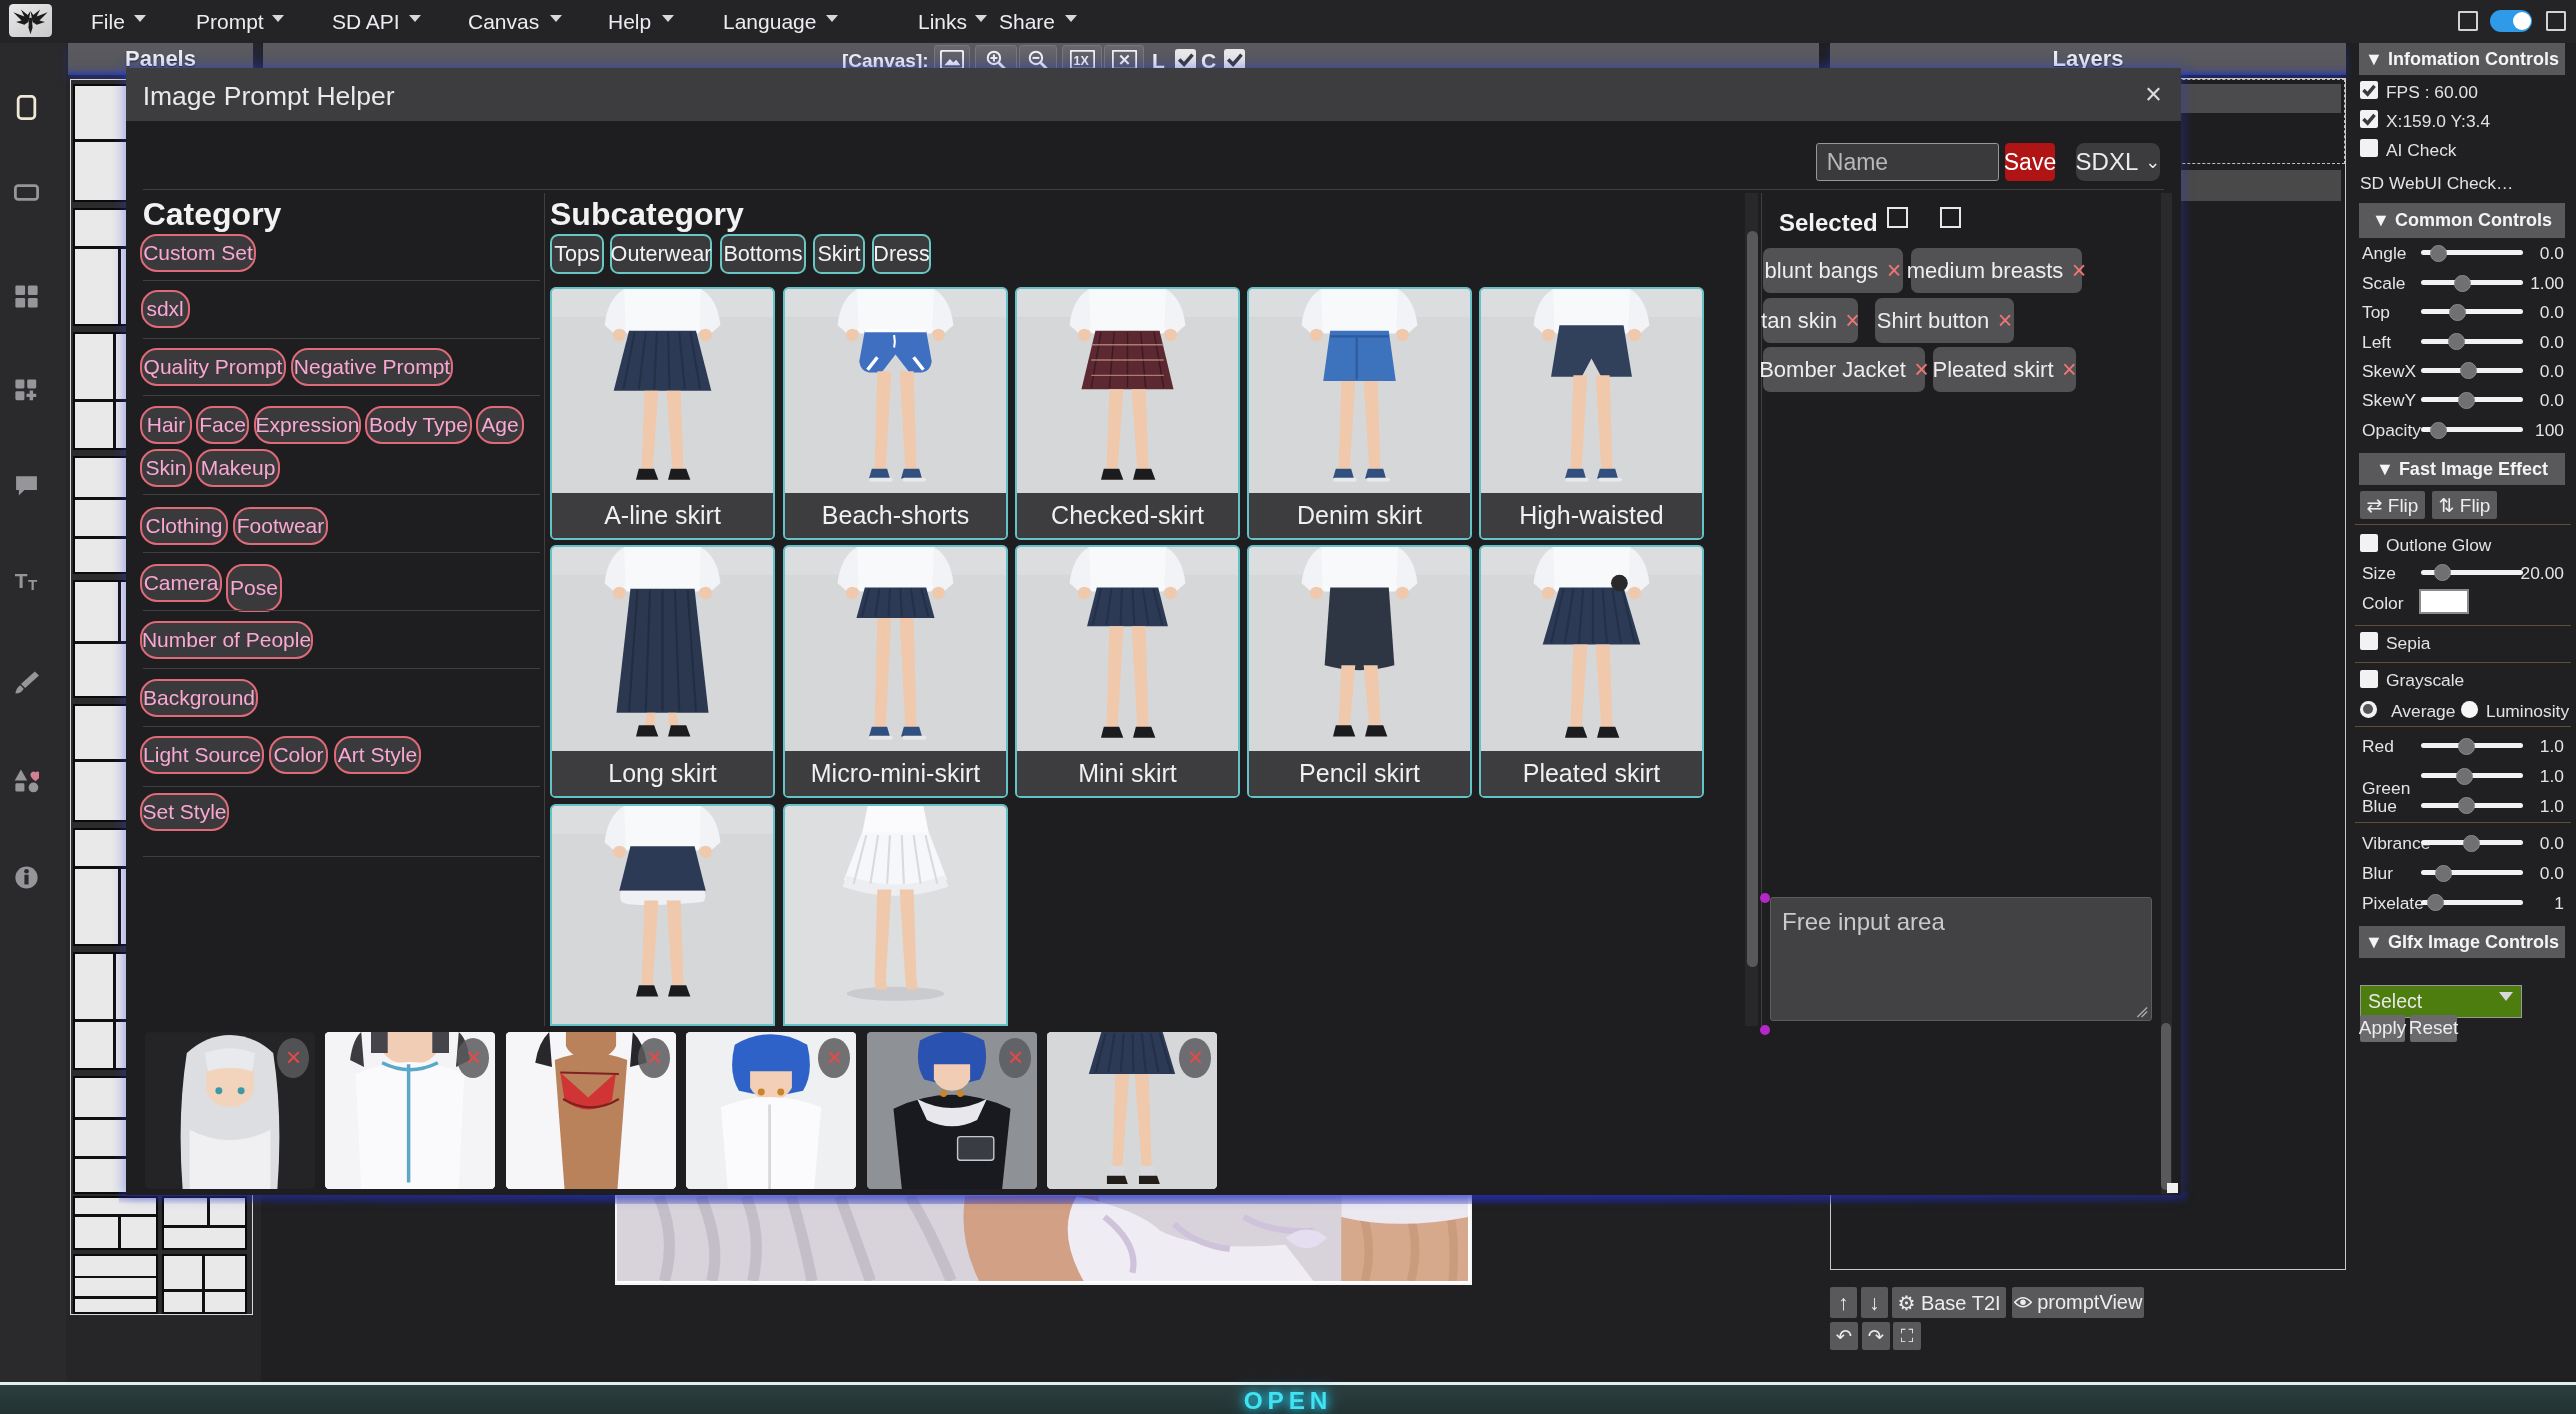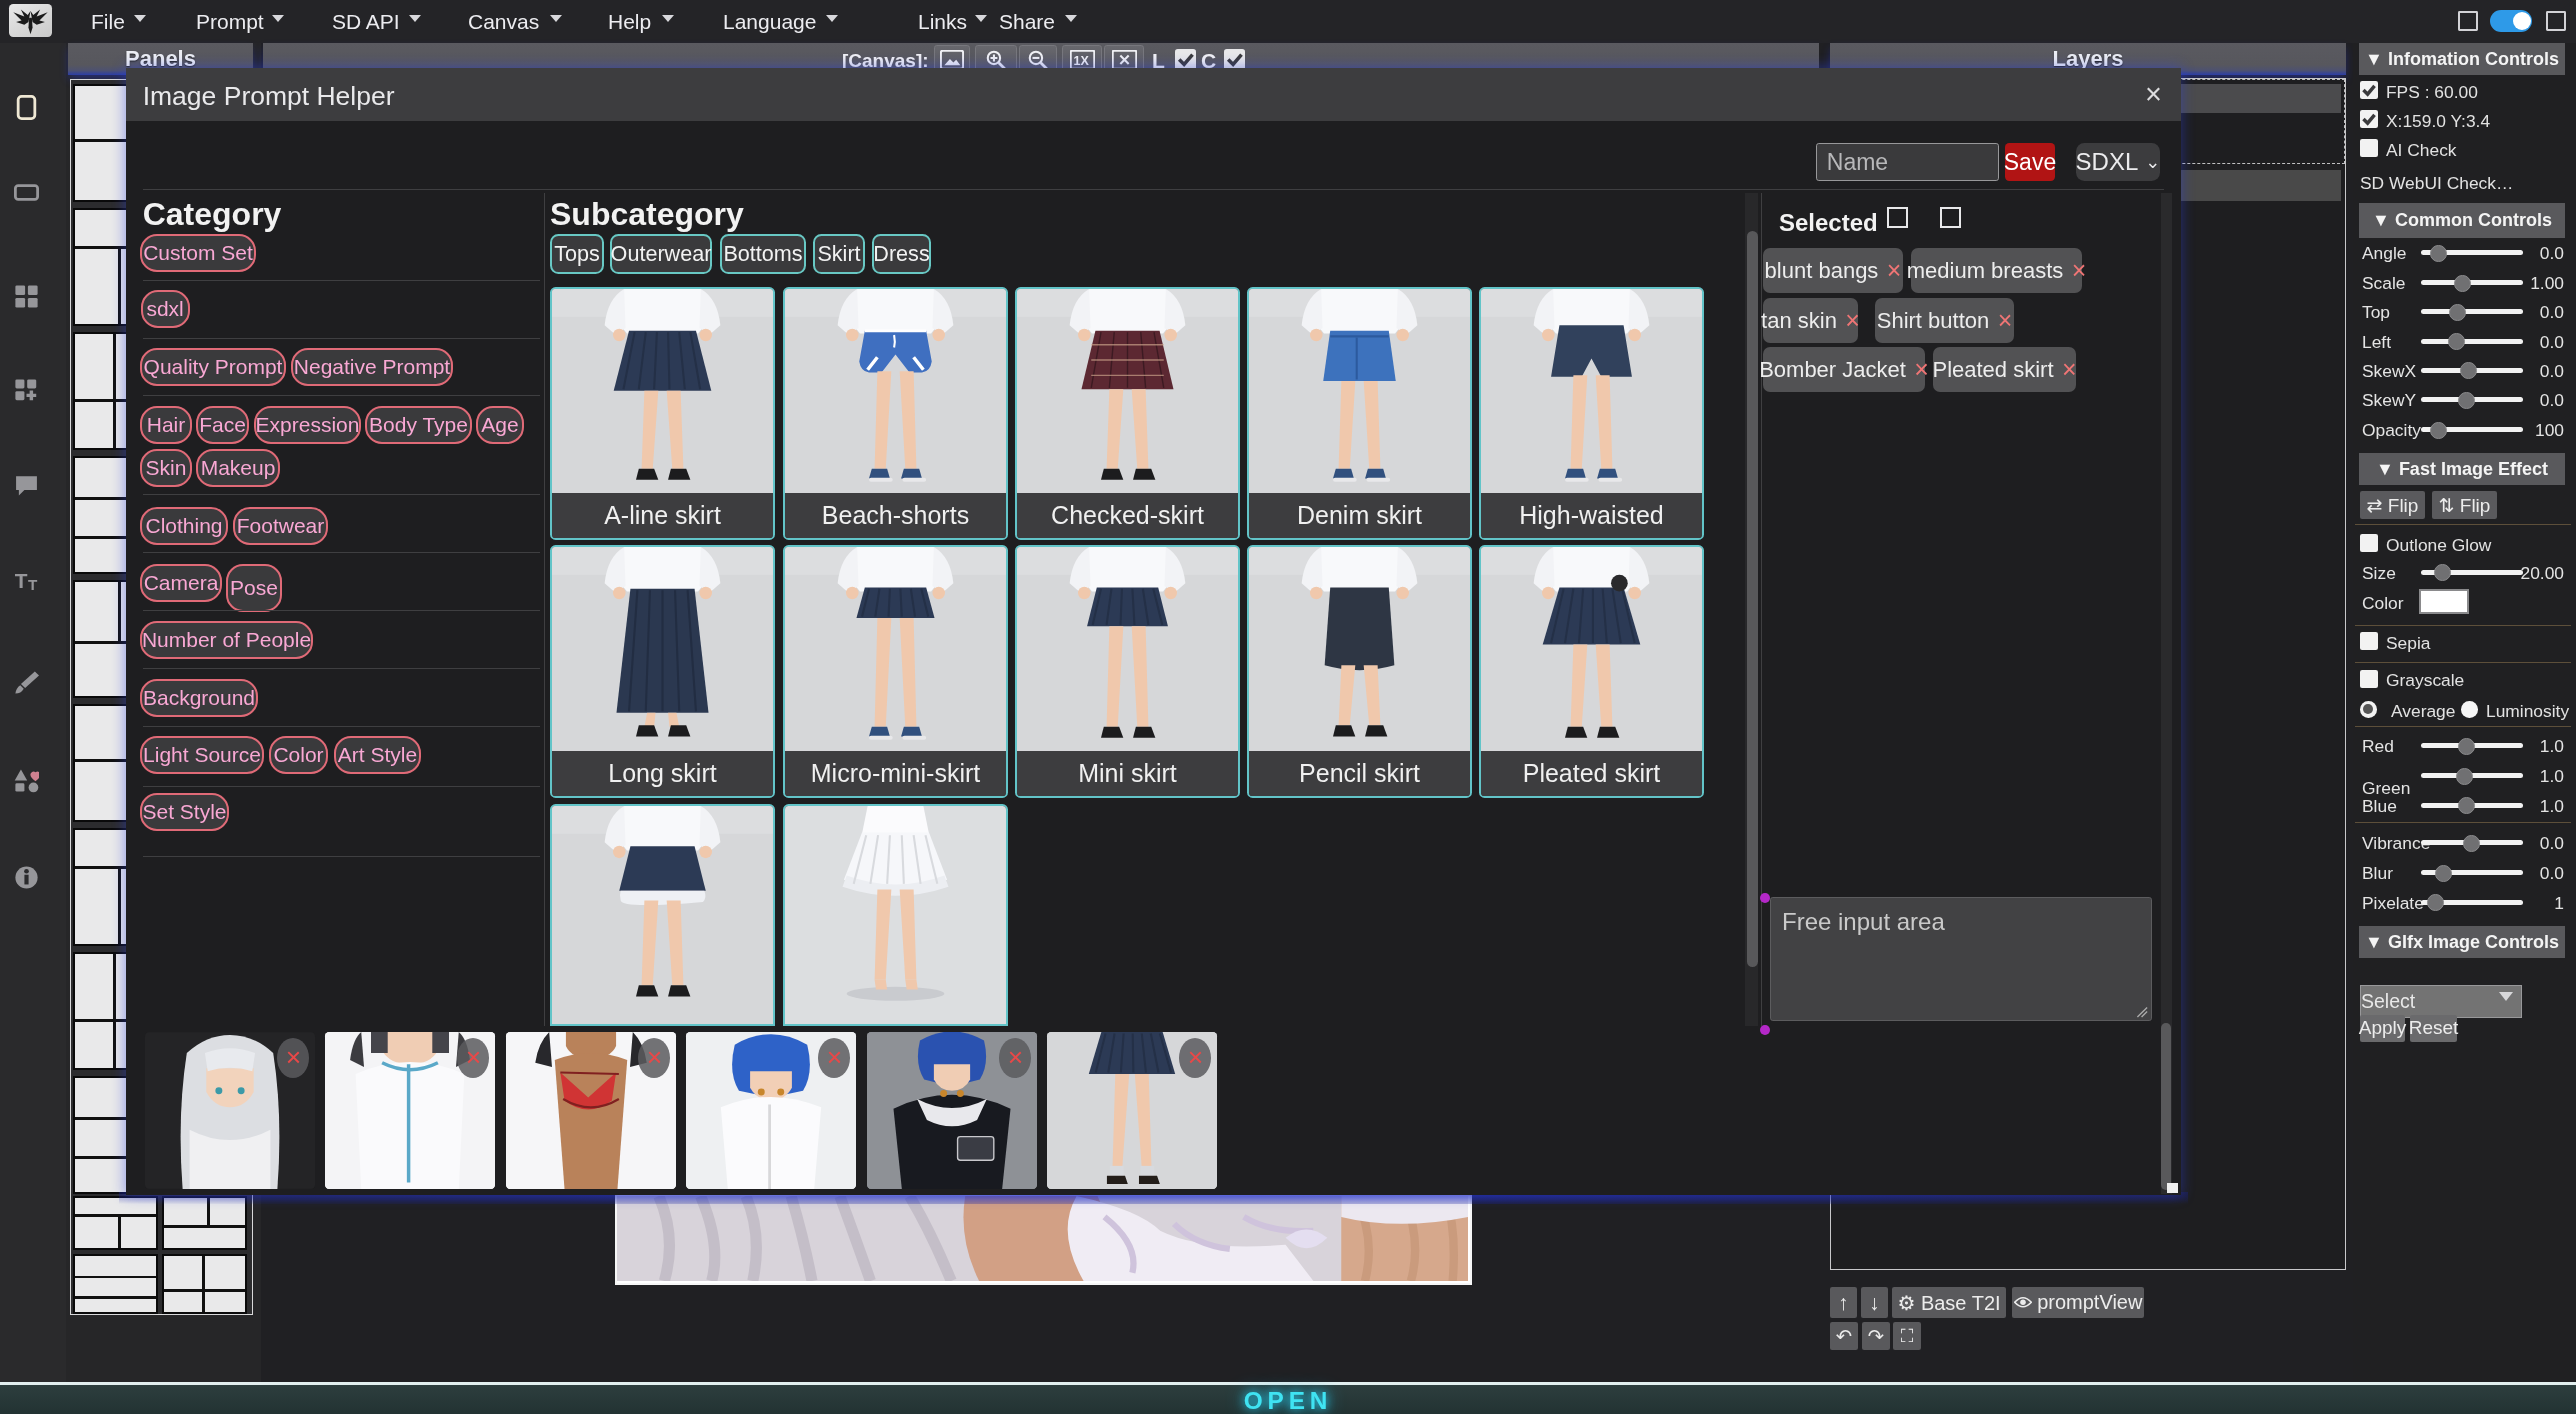--- a/index.html
+++ b/index.html
@@ -346,21 +346,21 @@
     <div class="sval" style="left:2501px;top:833px;">0.0</div>
 <div class="slab" style="left:2362px;top:863px;">Blur</div>
     <div class="strack" style="left:2421px;top:870px;"></div>
     <div class="sthumb" style="left:2435px;top:865px;"></div>
     <div class="sval" style="left:2501px;top:863px;">0.0</div>
 <div class="slab" style="left:2362px;top:893px;">Pixelate</div>
     <div class="strack" style="left:2421px;top:900px;"></div>
     <div class="sthumb" style="left:2427px;top:894px;"></div>
     <div class="sval" style="left:2501px;top:893px;">1</div>
 <div class="shead" style="left:2359px;top:926px;width:206px;height:32px;">▼ GIfx Image Controls</div>
-<div class="abs" style="left:2360px;top:985px;width:162px;height:33px;background:#737373;border:1.4px solid #98989a;color:#e8e8e8;font-size:19.5px;display:flex;align-items:center;">Select</div>
+<div class="abs" style="left:2360px;top:985px;width:162px;height:33px;background:#4d7c0f;border:1.4px solid #98989a;color:#e8e8e8;font-size:19.5px;display:flex;align-items:center;padding-left:7px;">Select</div>
 <div class="abs" style="left:2499px;top:992px;width:0;height:0;border-left:7.7px solid transparent;border-right:7.7px solid transparent;border-top:9px solid #d8d8da;"></div>
 <div class="lbtn" style="left:2360px;top:1015px;width:45px;height:26.5px;font-size:19px;background:#6a6a6c;">Apply</div>
 <div class="lbtn" style="left:2410px;top:1015px;width:47px;height:26.5px;font-size:19px;background:#6a6a6c;">Reset</div>
 <div class="abs" style="left:0;top:1382px;width:2576px;height:33px;background:linear-gradient(180deg,#e2efef 0,#e2efef 2.8px,#2d3e3e 2.8px,#223232 100%);"></div>
 <div class="abs" style="left:0;top:1387px;width:2576px;text-align:center;color:#3fe3f2;font-size:24.4px;font-weight:bold;letter-spacing:4.9px;text-shadow:0 0 9.8px #29c9e8,0 0 18px #1fb6d8;">OPEN</div>
 <div class="abs" style="left:119px;top:1192px;width:2069px;height:12px;background:radial-gradient(ellipse at 50% 0,rgba(32,45,205,.8),rgba(24,32,160,.3) 70%,rgba(20,25,110,0));"></div>
 <div class="abs" style="left:126px;top:68px;width:2055px;height:1127px;background:#1e1e20;box-shadow:0 0 12.5px 1.4px rgba(45,65,225,.45);overflow:hidden;">
 <div class="abs" style="left:0;top:0;width:2055px;height:53px;background:#3d3d3f;"></div>
       <div class="abs" style="left:16.7px;top:12.5px;color:#e9e9eb;font-size:26.5px;">Image Prompt Helper</div>
       <div class="abs" style="left:2019px;top:9.8px;color:#dcdcde;font-size:29px;">×</div>

